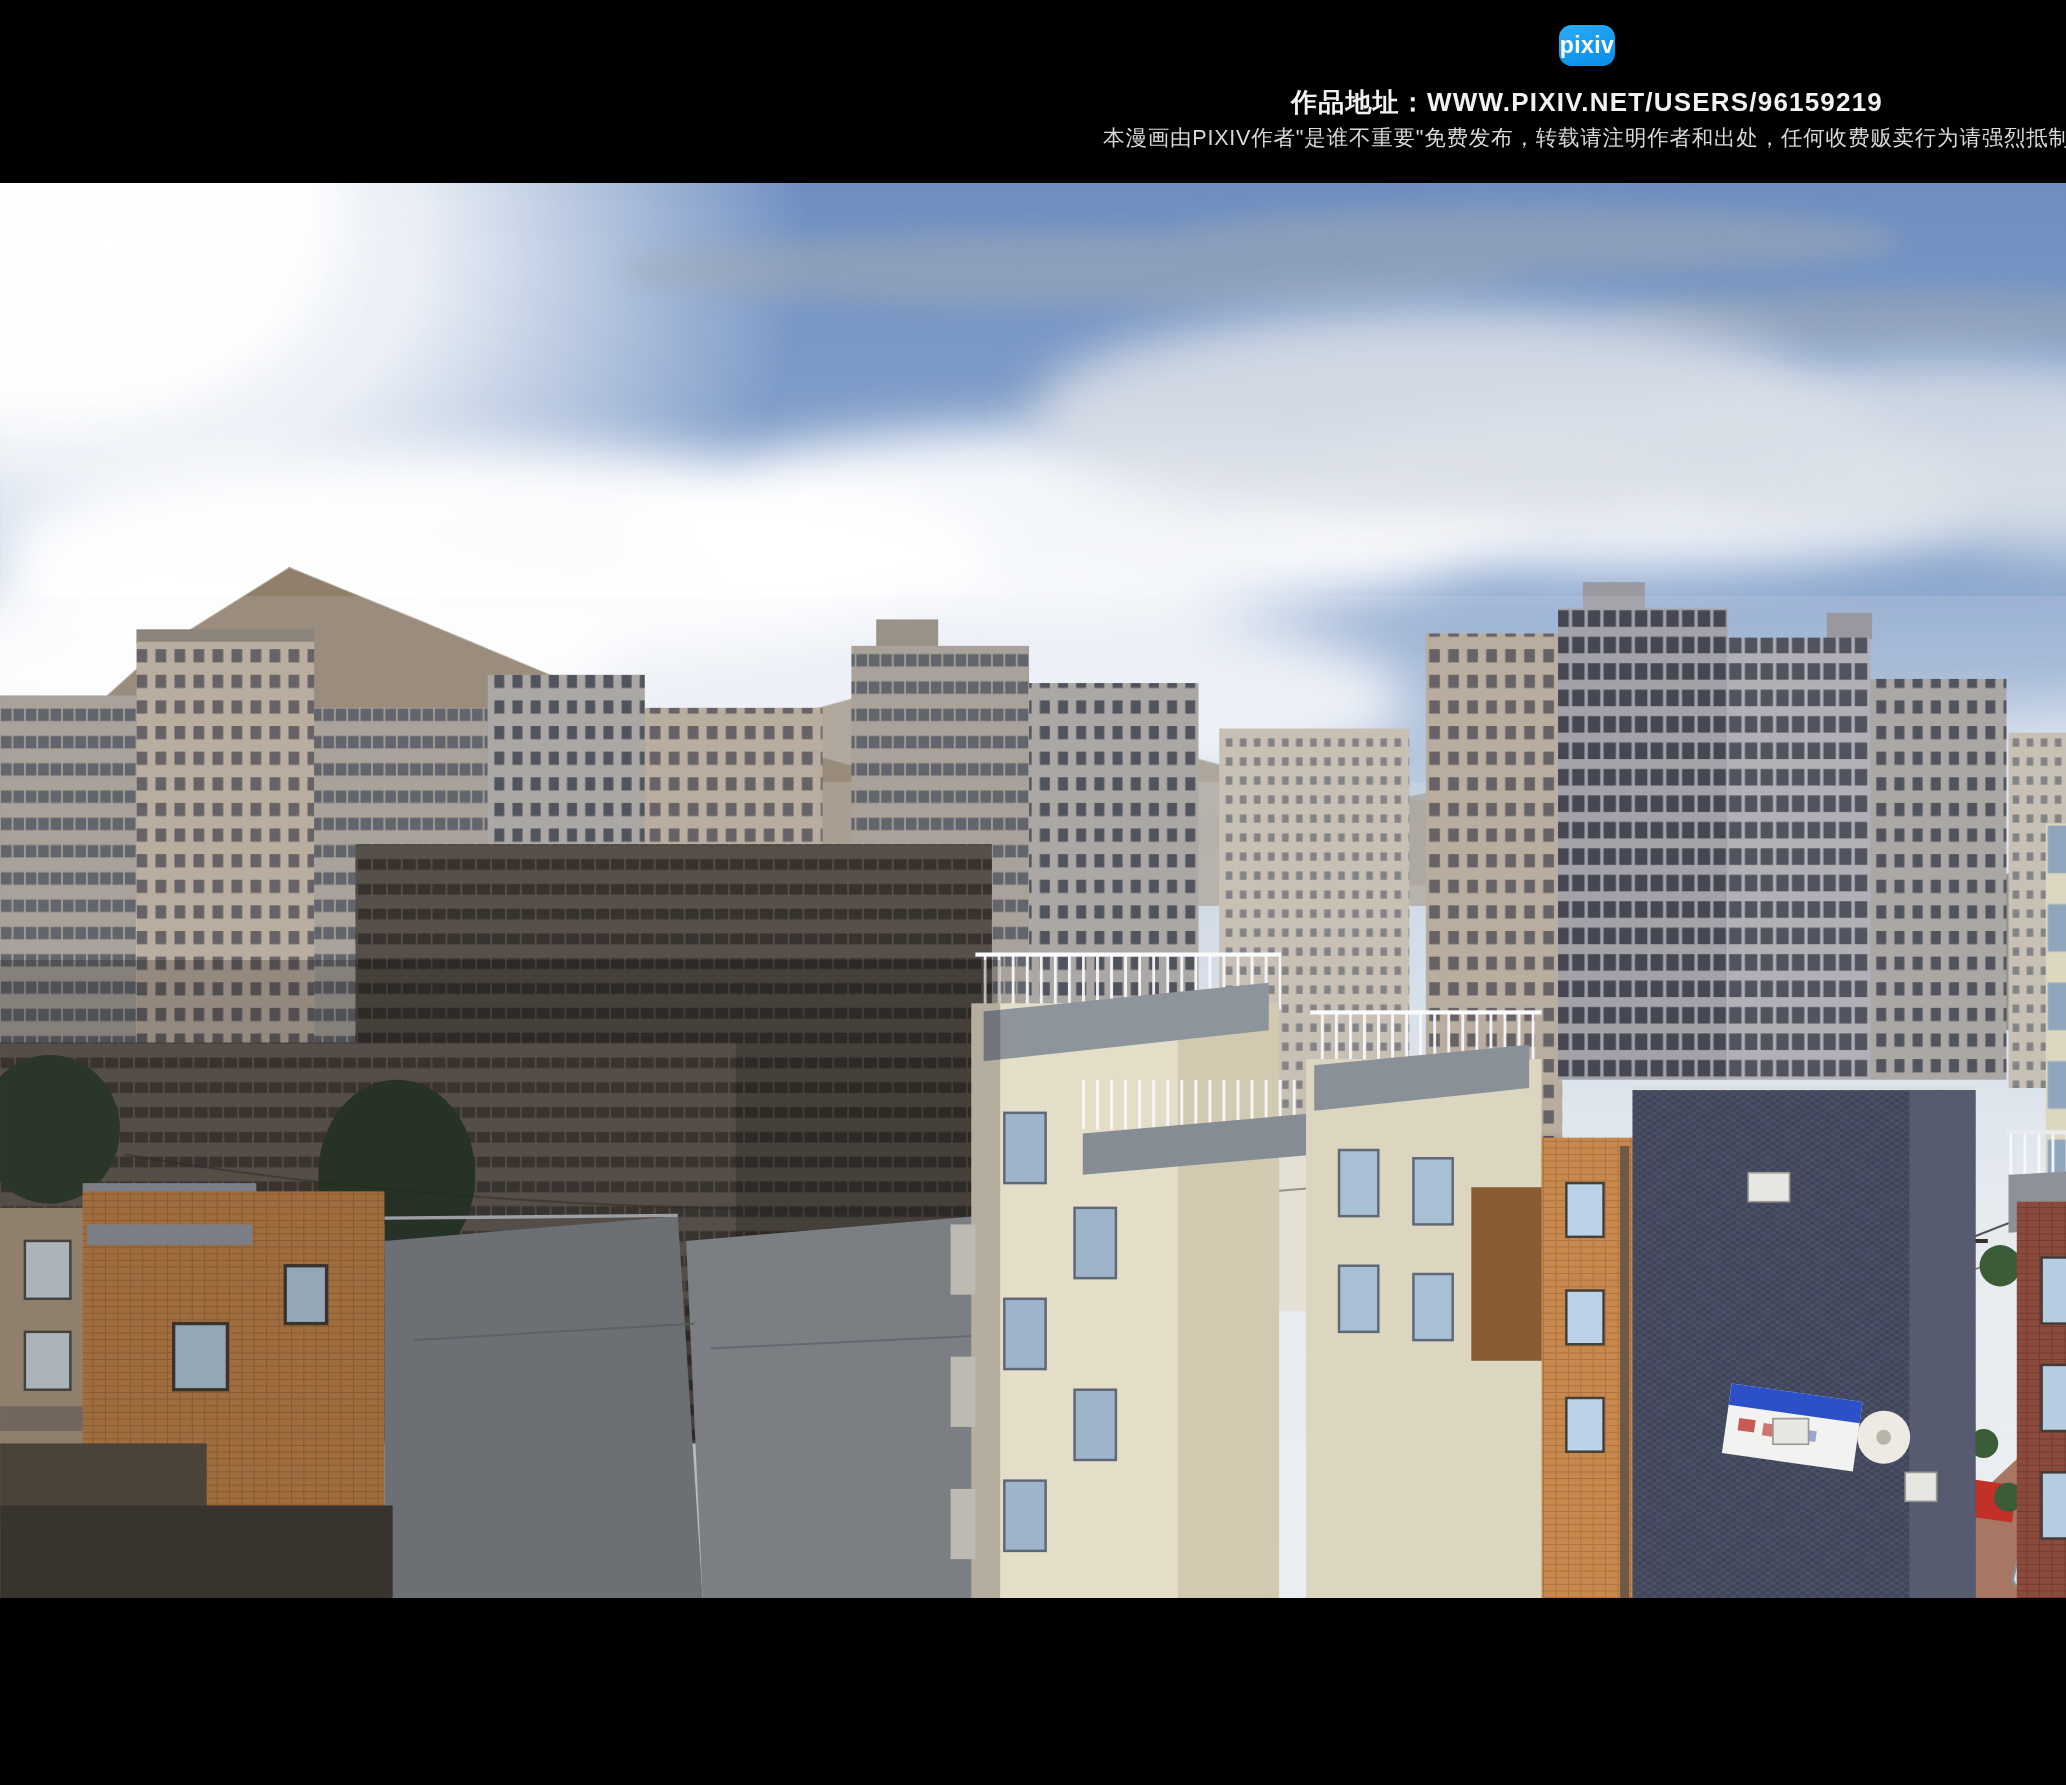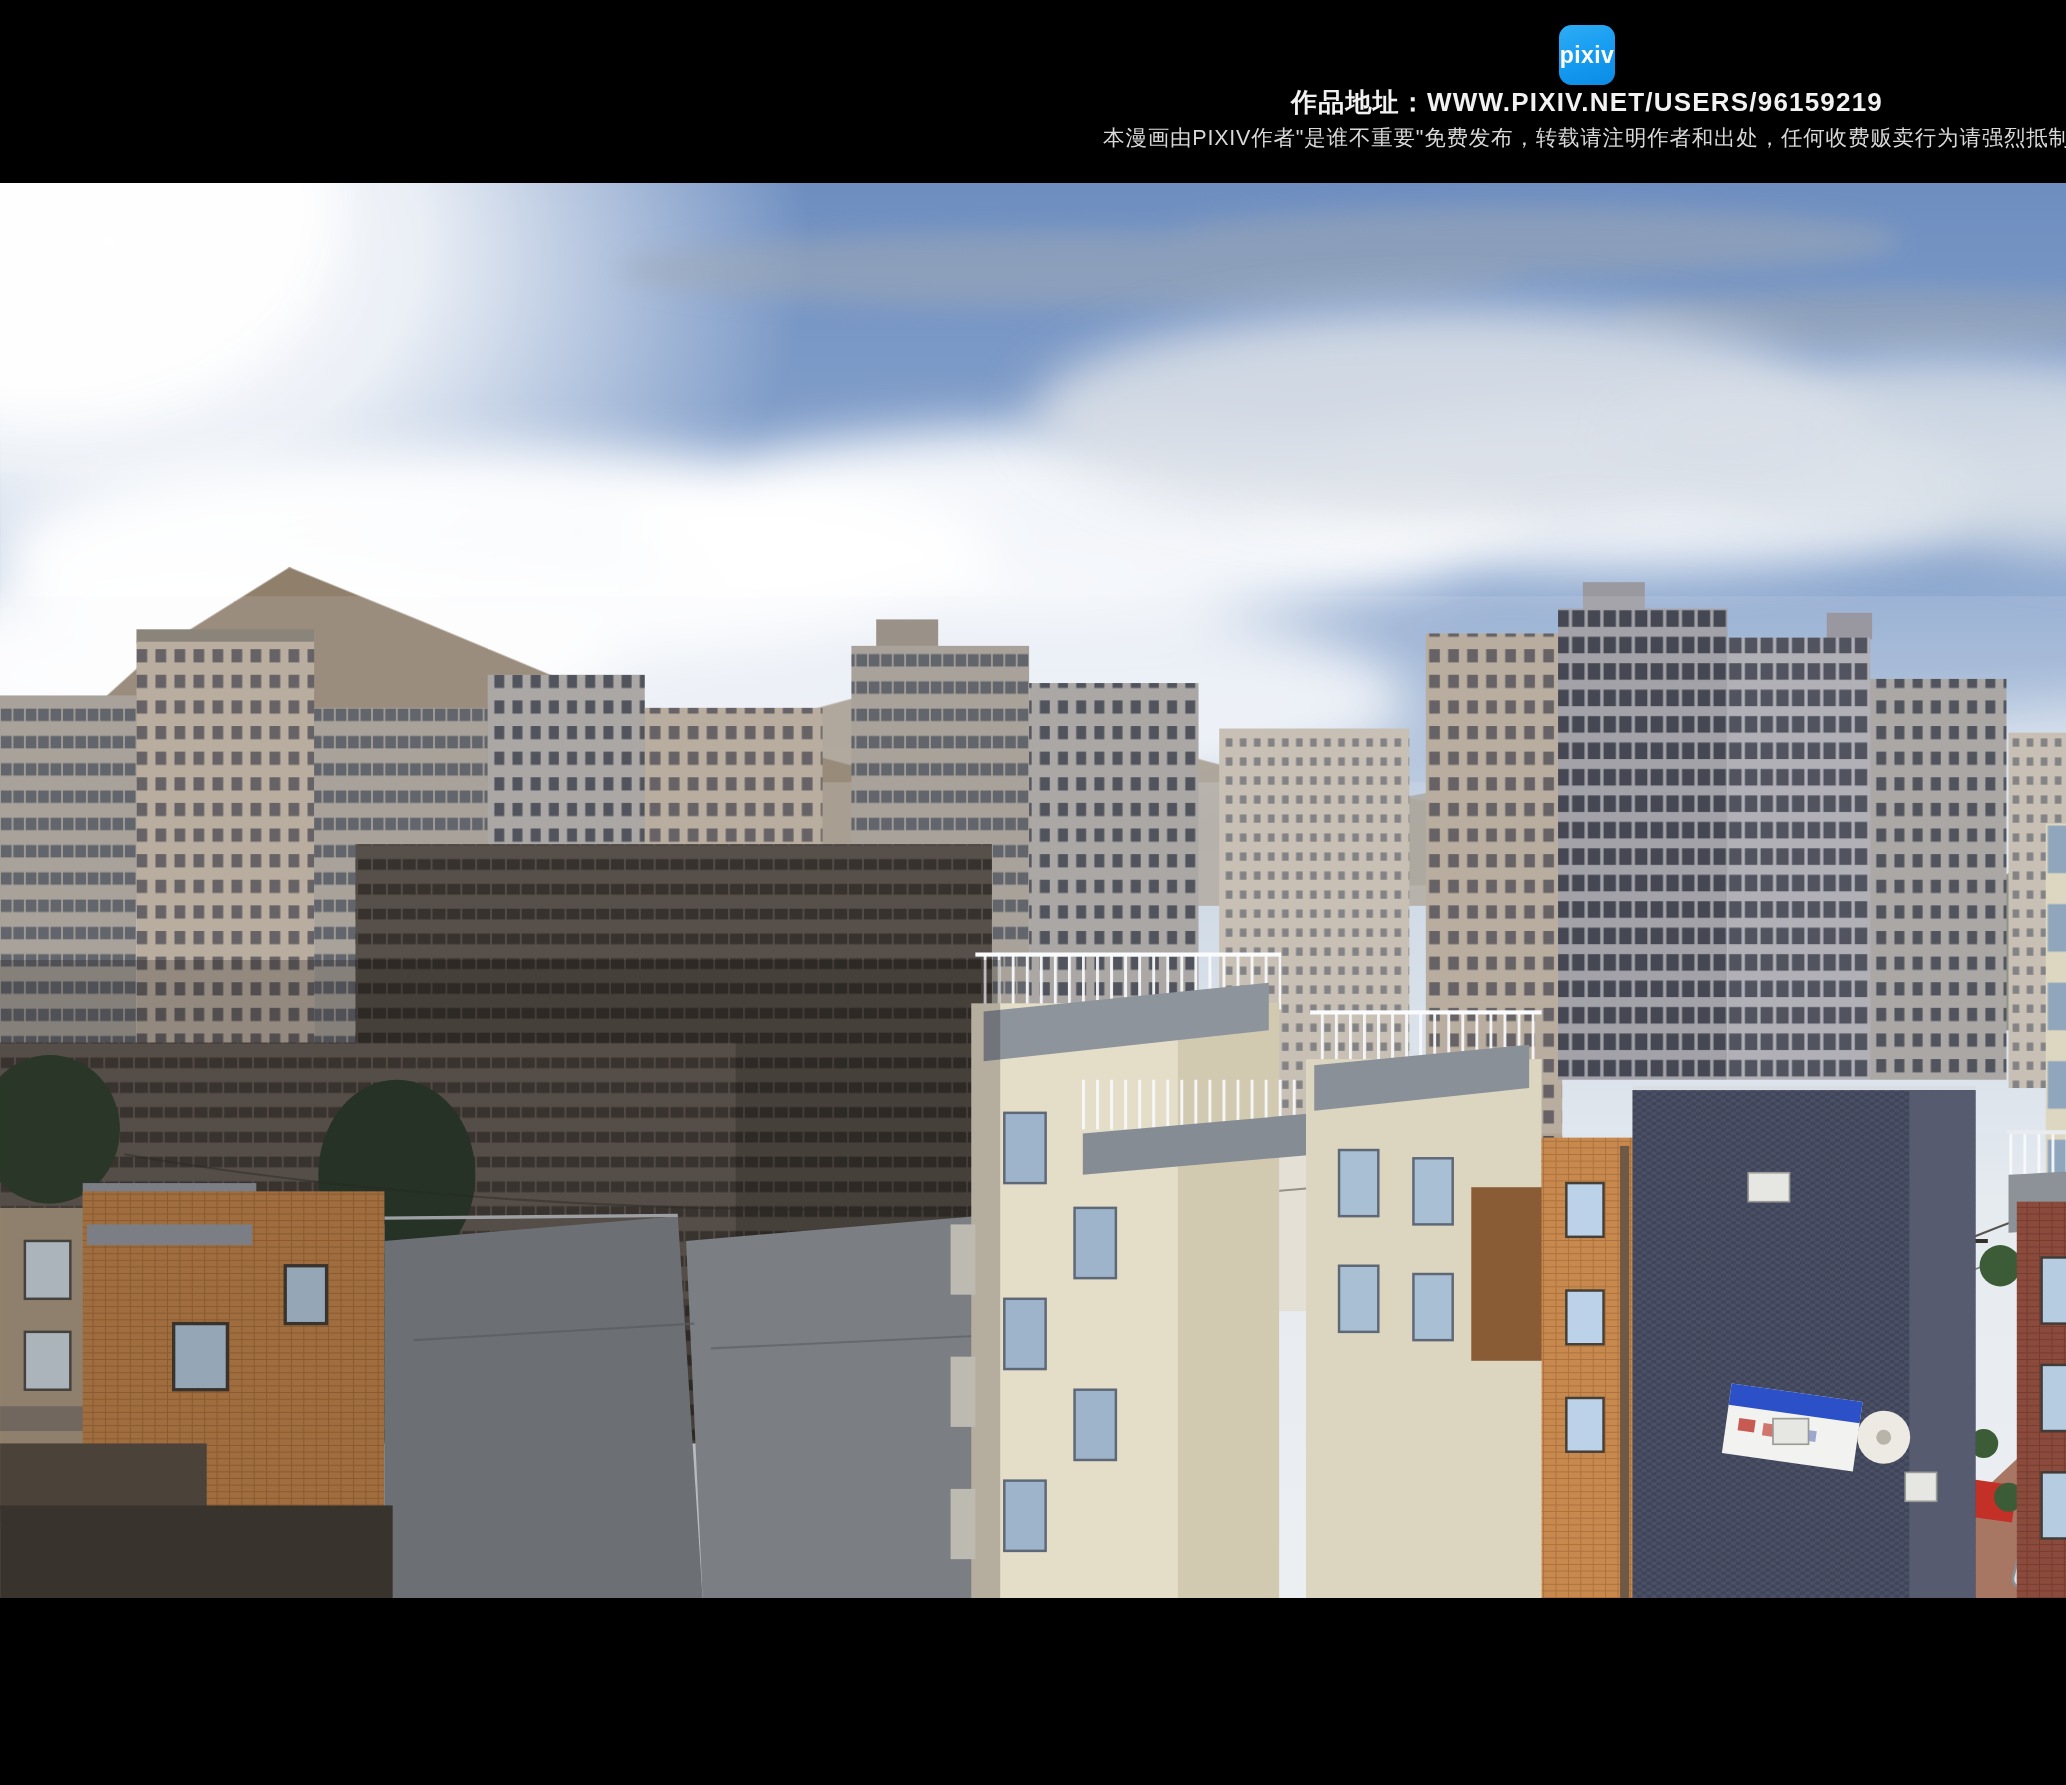--- a/index.html
+++ b/index.html
@@ -1,20 +1,20 @@
 <!DOCTYPE html>
 <html style="font-size:6.6px"><head>
 <meta charset="utf-8">
 <style>
   html,body{margin:0;padding:0;background:#000;}
   .page{position:relative;width:3174px;height:1785px;background:#000;overflow:hidden;
         font-family:"Liberation Sans","DejaVu Sans",sans-serif;}
   
   .top-bar{position:absolute;top:0;left:0;width:3174px;height:183px;background:#000;}
-  .pixiv-logo{position:absolute;top:25px;left:1559px;width:56px;height:60px;border-radius:12.4px;
+  .pixiv-logo{position:absolute;top:25px;left:1559px;width:56px;height:41px;border-radius:12.4px;
               background:linear-gradient(160deg,#2fadf5 0%,#149af0 55%,#0b8ce4 100%);
               display:flex;align-items:center;justify-content:center;}
   .pixiv-logo span{color:#fff;font-weight:700;font-size:23px;letter-spacing:0.4px;}
   .credit-line1{position:absolute;top:85px;left:0;width:3174px;text-align:center;
                 color:#f2f2f2;font-size:26px;font-weight:700;letter-spacing:1.2px;}
   .credit-line2{position:absolute;top:123px;left:0;width:3174px;text-align:center;
                 color:#d9d9d9;font-size:21.5px;font-weight:400;letter-spacing:0.8px;}
   
   .scene{position:absolute;top:183px;left:0;width:3174px;height:1415px;display:block;}
   

